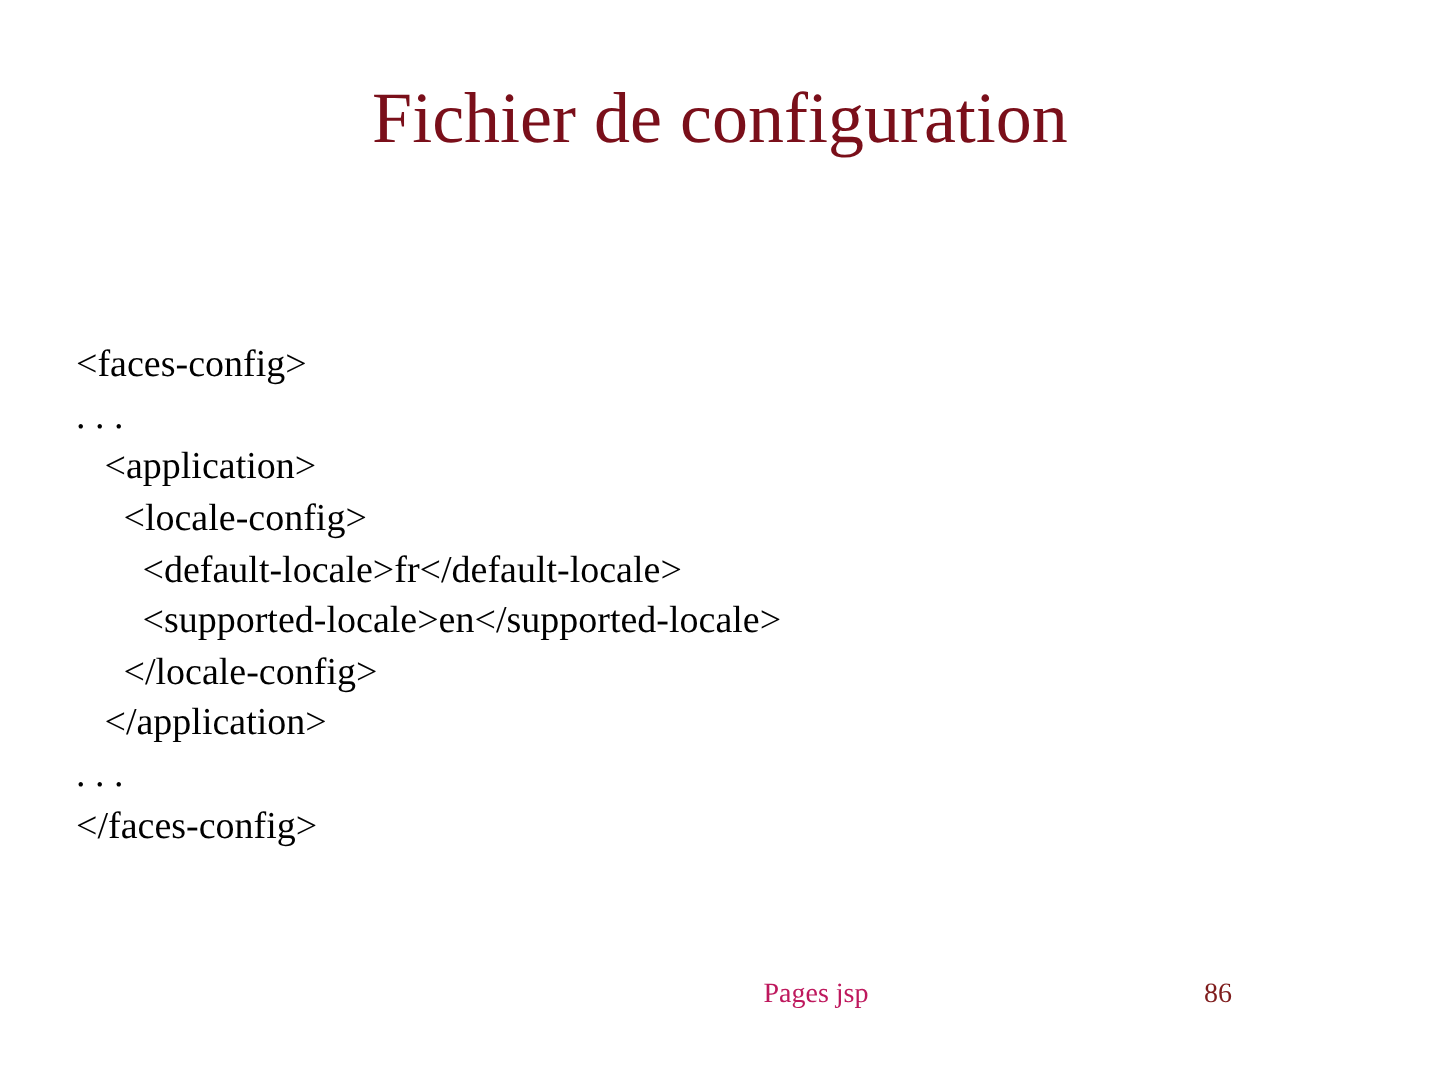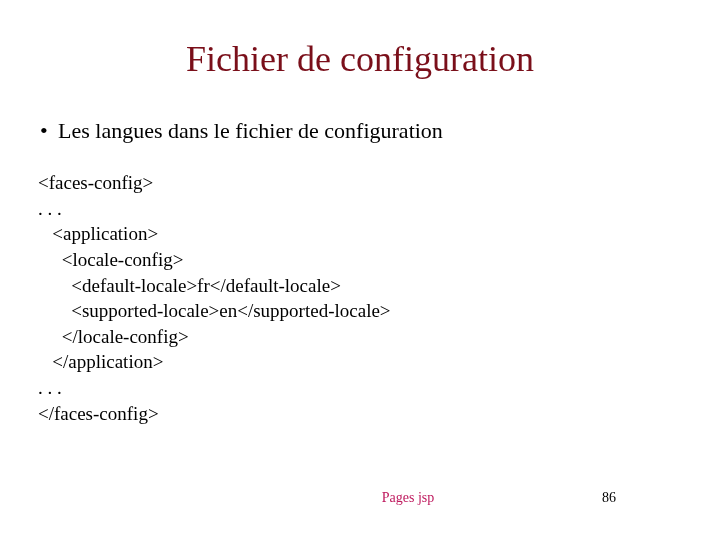--- a/index.html
+++ b/index.html
@@ -57,33 +57,30 @@
     text-align: center;
     font-size: 14px;
     color: #be185d;
     padding-left: 48px;
   }
   .footer-right {
     position: absolute;
     bottom: 34px;
     right: 52px;
     font-size: 14px;
-    color: #000000;
+    color: #7f1d1d;
   }
 </style>
 </head>
 <body>
 
 <div class="slide">
 
   <div class="title">Fichier de configuration</div>
 
-  <div class="bullet-row">
-    <span class="bullet-dot">•</span><span>Les langues dans le fichier de configuration</span>
-  </div>
 
   <div class="code"><span>&lt;faces-config&gt;</span>
 <span>. . .</span>
 <span>   &lt;application&gt;</span>
 <span>     &lt;locale-config&gt;</span>
 <span>       &lt;default-locale&gt;fr&lt;/default-locale&gt;</span>
 <span>       &lt;supported-locale&gt;en&lt;/supported-locale&gt;</span>
 <span>     &lt;/locale-config&gt;</span>
 <span>   &lt;/application&gt;</span>
 <span>. . .</span>

